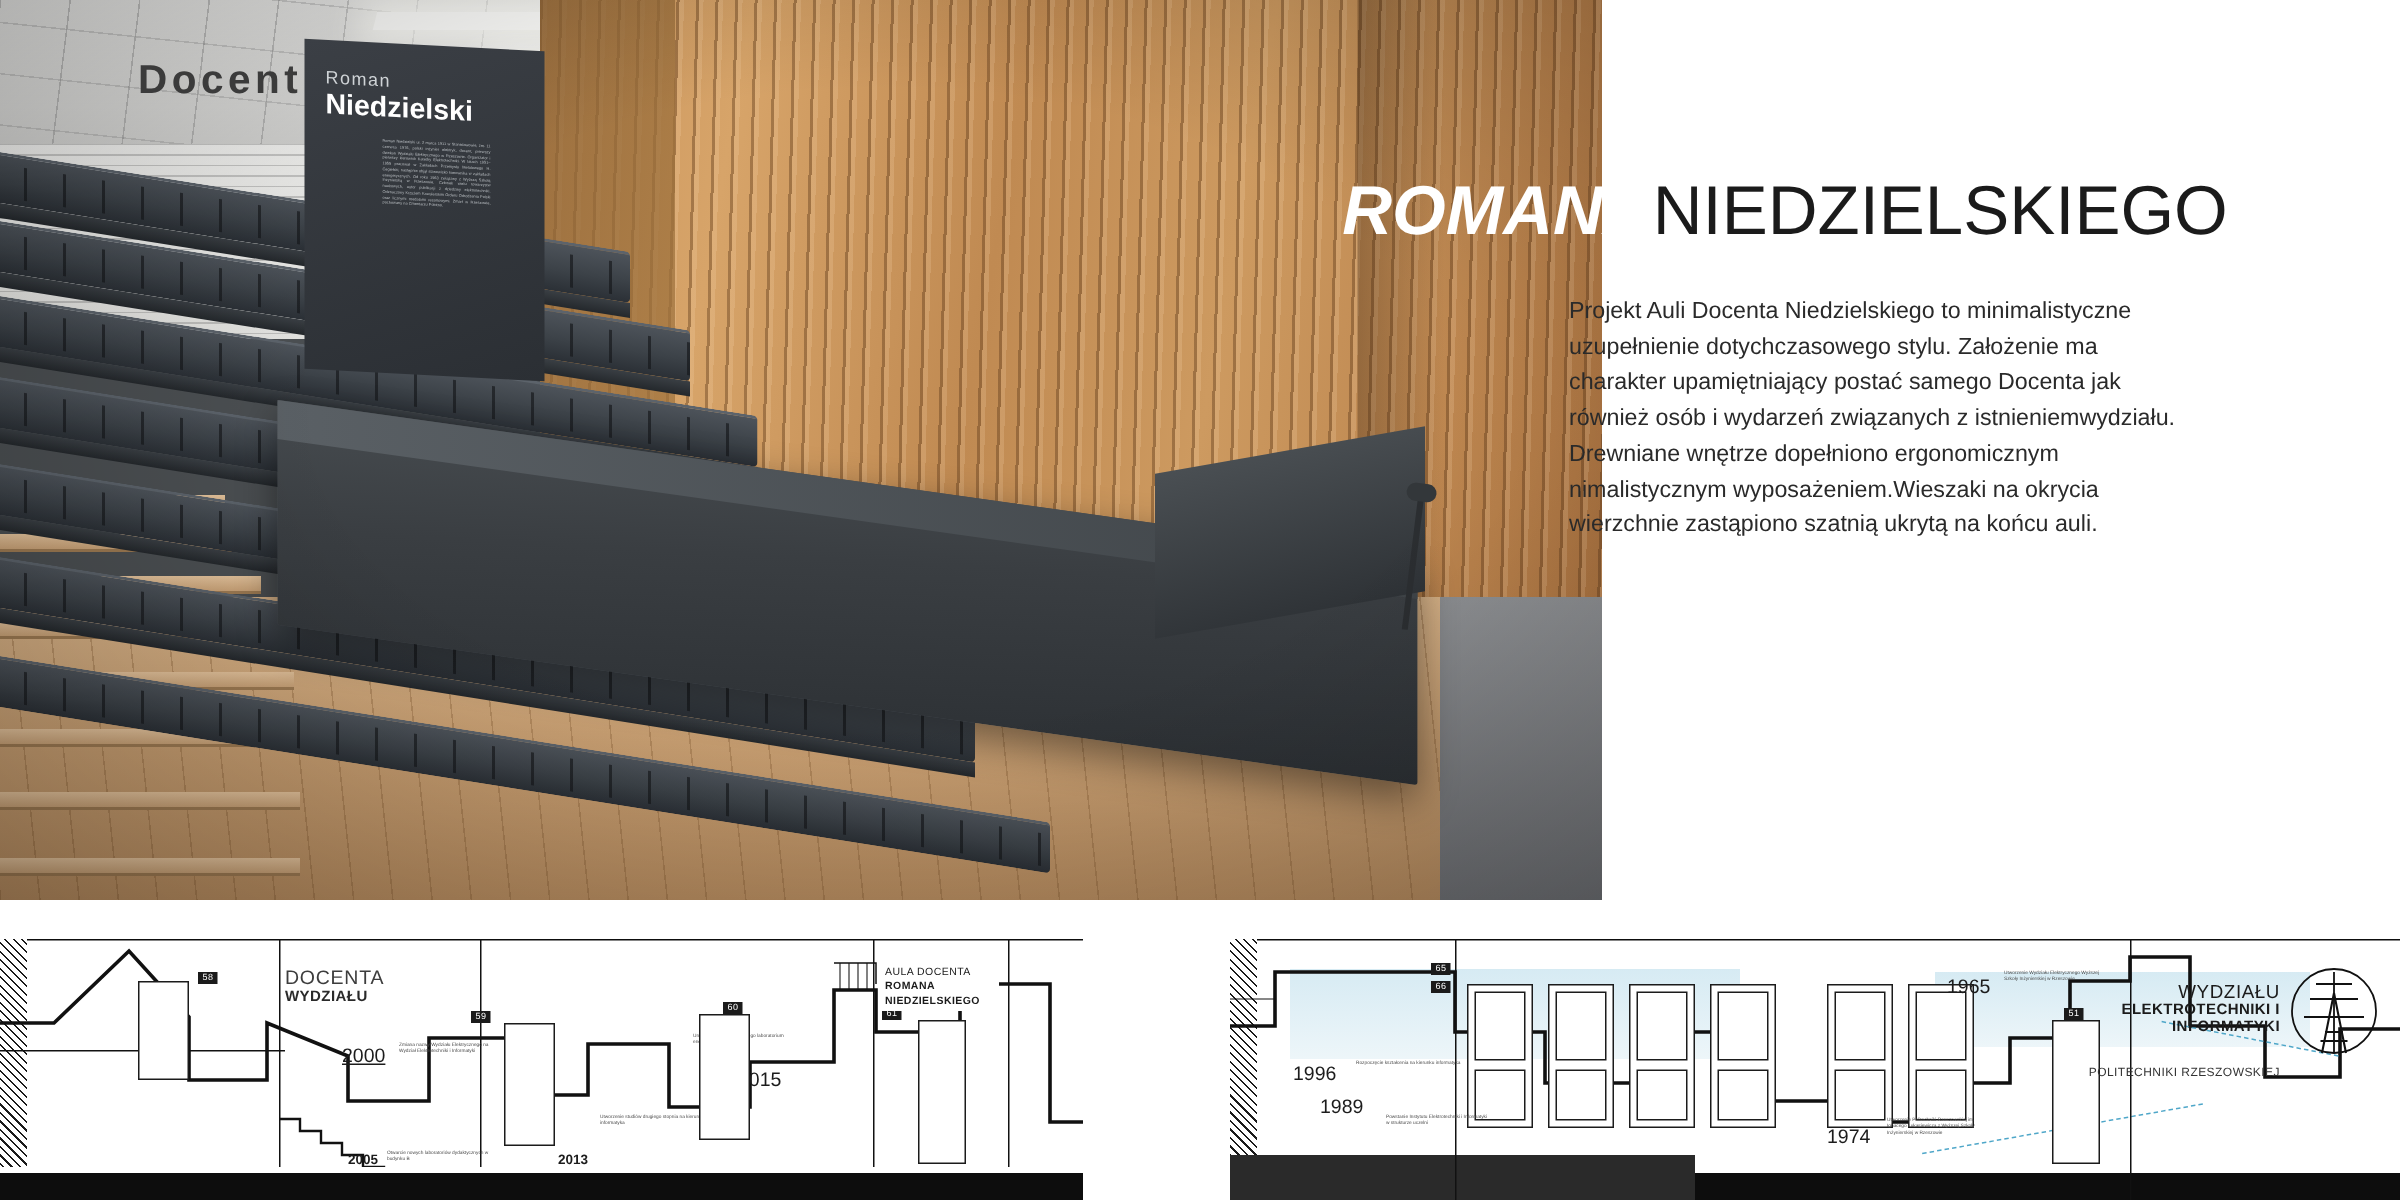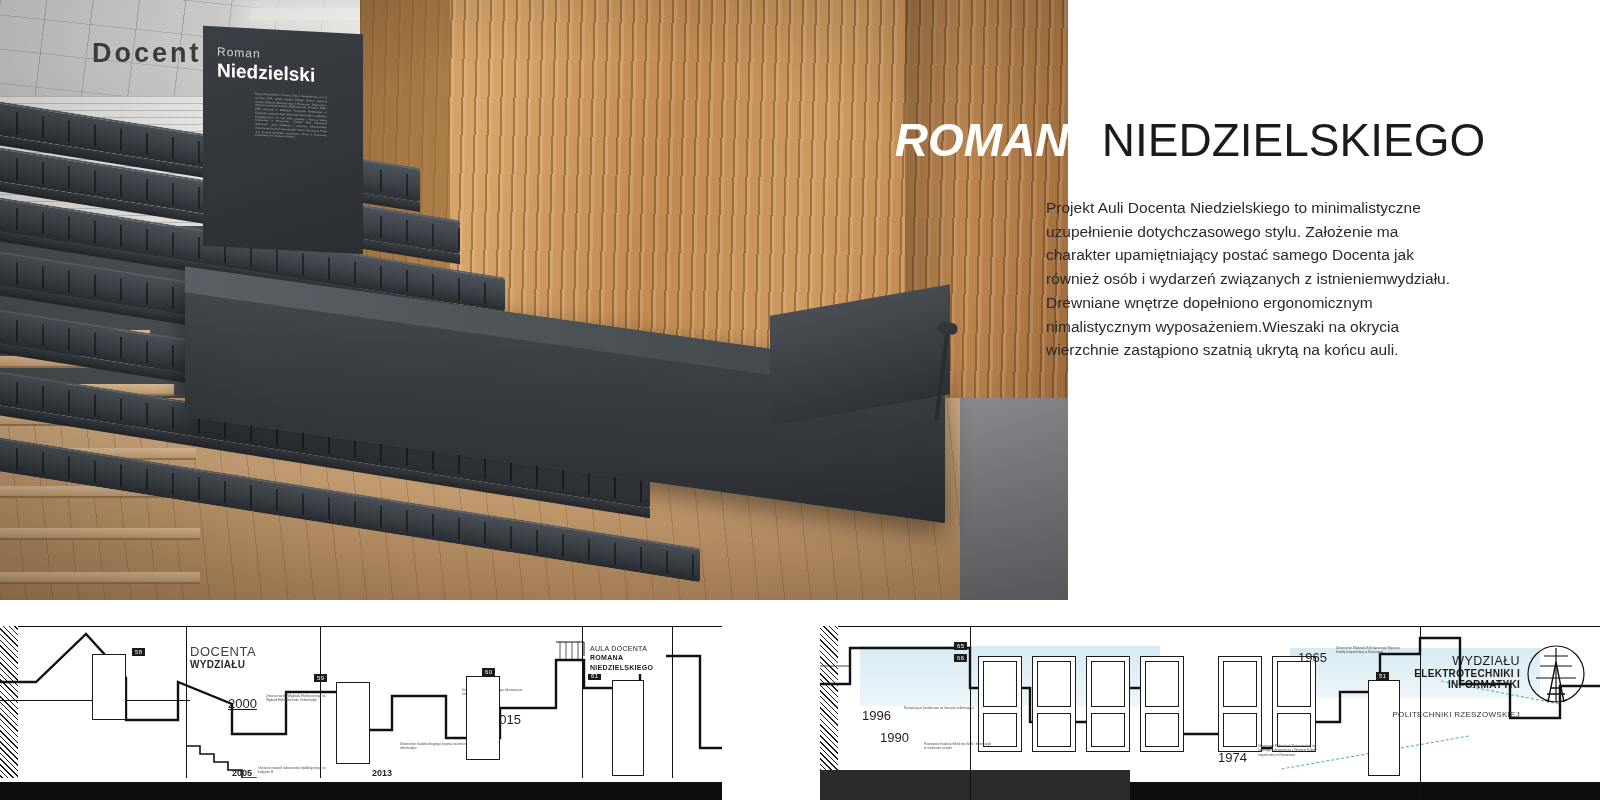--- a/index.html
+++ b/index.html
@@ -454,21 +454,21 @@
 
     <div class="doorTag" style="left:134px;top:16px;">65</div>
     <div class="doorTag" style="left:134px;top:28px;">66</div>
 
     <div class="door" style="left:548px;top:54px;width:32px;height:96px;"></div>
     <div class="doorTag" style="left:556px;top:46px;">51</div>
 
     <div class="yr" style="left:42px;top:82px;">1996</div>
     <div class="note" style="left:84px;top:80px;">Rozpoczęcie kształcenia na kierunku informatyka</div>
 
-    <div class="yr" style="left:60px;top:104px;">1990</div>
+    <div class="yr" style="left:60px;top:104px;">1989</div>
     <div class="note" style="left:104px;top:116px;">Powstanie Instytutu Elektrotechniki i Informatyki w strukturze uczelni</div>
 
     <div class="yr" style="left:398px;top:124px;">1974</div>
     <div class="note" style="left:438px;top:118px;">Utworzenie Politechniki Rzeszowskiej im. Ignacego Łukasiewicza z Wyższej Szkoły Inżynierskiej w Rzeszowie</div>
 
     <div class="yr" style="left:478px;top:24px;">1965</div>
     <div class="note" style="left:516px;top:20px;">Utworzenie Wydziału Elektrycznego Wyższej Szkoły Inżynierskiej w Rzeszowie</div>
 
     <div class="wydz" style="left:570px;top:28px;width:130px;">
       <div class="l1">WYDZIAŁU</div>

